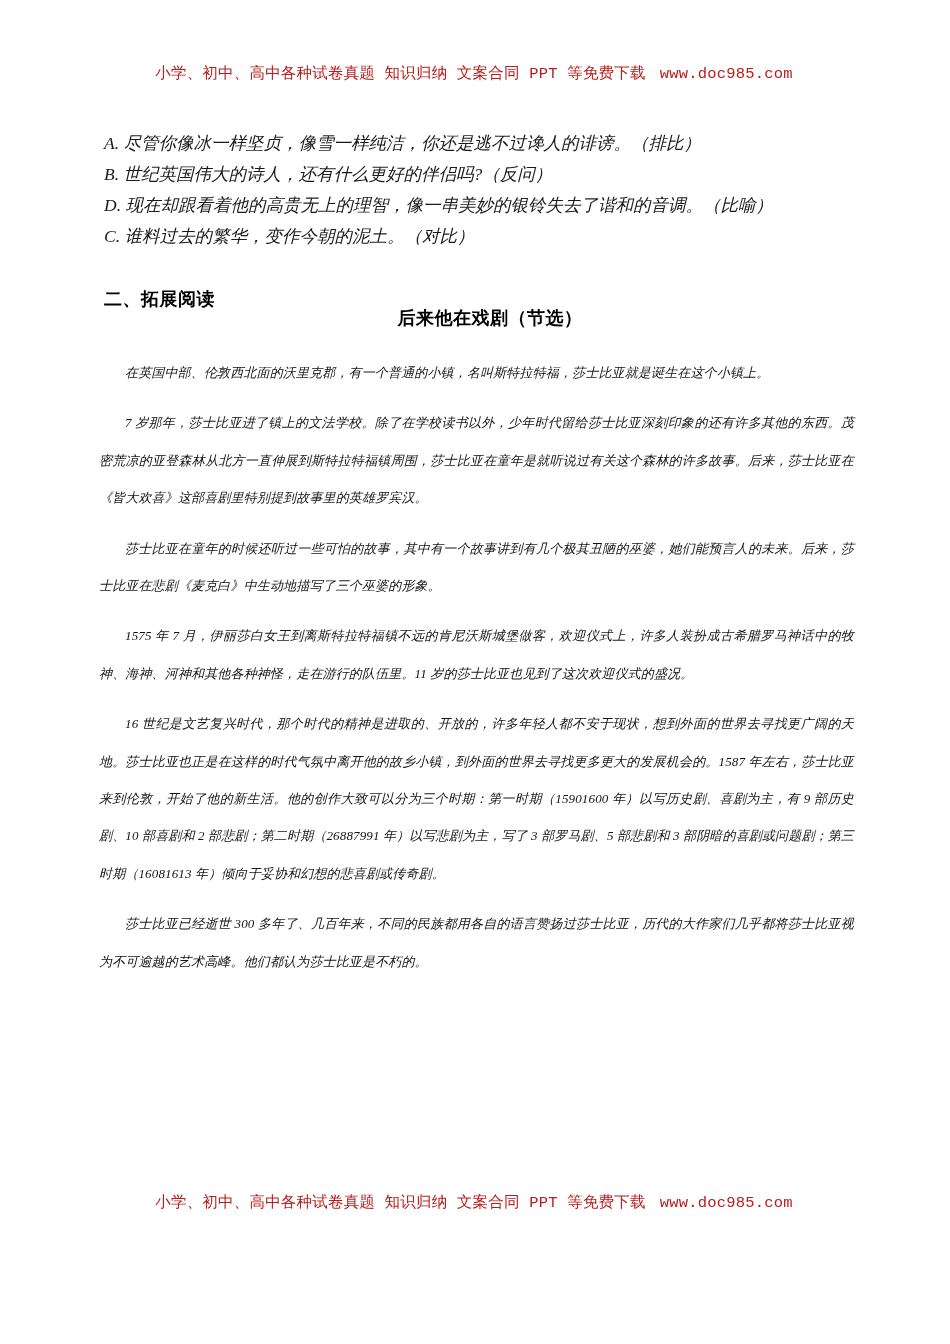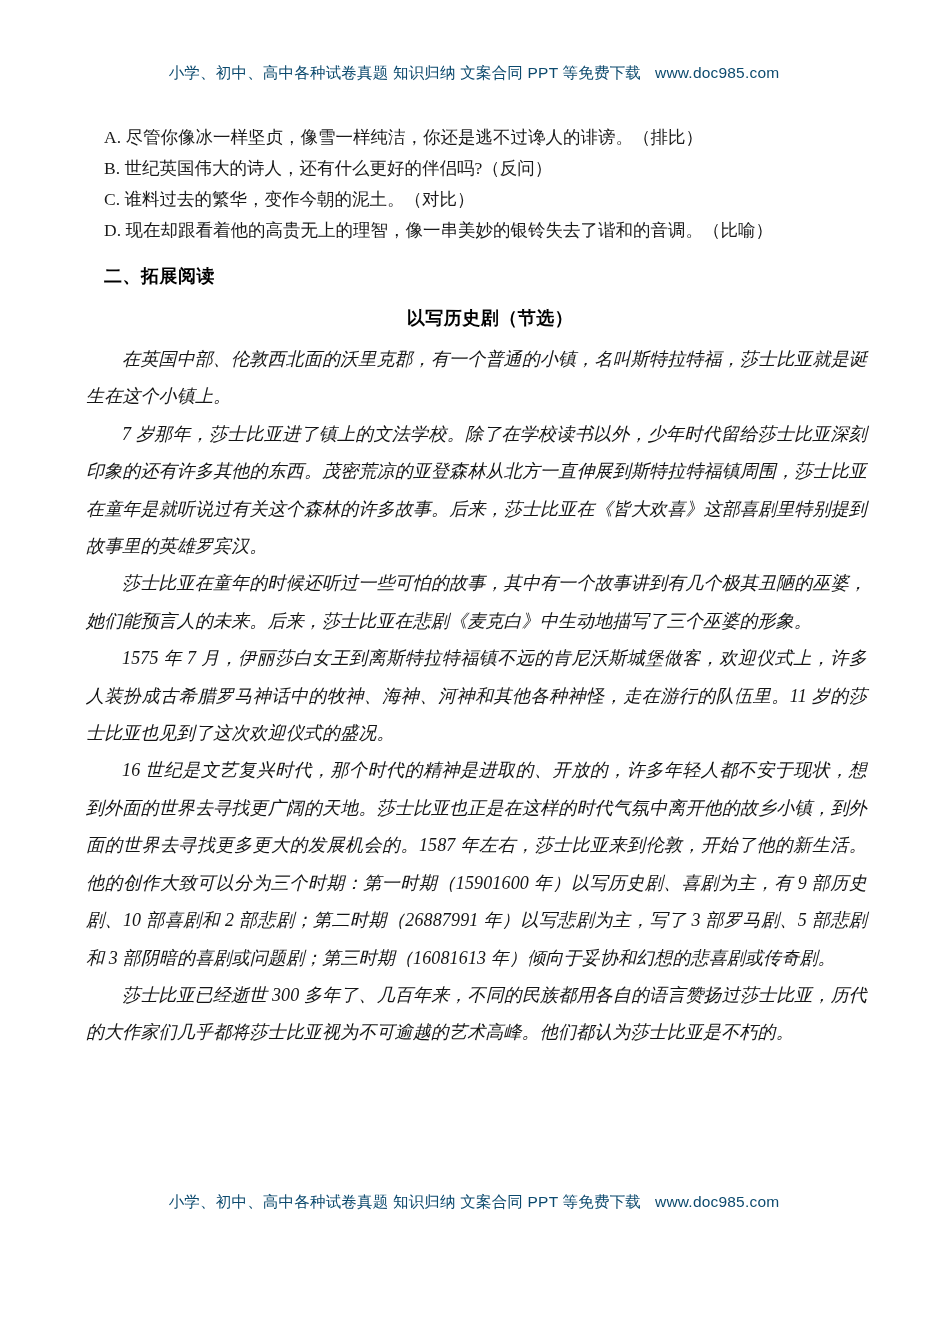--- a/index.html
+++ b/index.html
@@ -16,53 +16,54 @@
     font-family: "Liberation Serif", "DejaVu Serif", serif;
     color: #000000;
   }
 
   
   .watermark {
     position: absolute;
     left: 0;
     width: 948px;
     text-align: center;
-    font-family: Liberation Sans, sans-serif;
+    font-family: Liberation Mono, monospace;
     font-size: 15.5px;
     letter-spacing: 0.2px;
-    color: #0c4a6e;
+    color: #b91c1c;
     white-space: nowrap;
   }
   .watermark .wm-url {
     margin-left: 14px;
   }
   .watermark.header { top: 63px; }
   .watermark.footer { top: 1192px; }
 
   
   .options {
     position: absolute;
     left: 86px;
-    top: 122px;
+    top: 128px;
     width: 780px;
+    font-style: italic;
   }
   .option-line {
     font-family: "Liberation Serif", "DejaVu Serif", serif;
     font-size: 17.5px;
     line-height: 31px;
     color: #1a1a1a;
     white-space: nowrap;
     margin-left: 18px;
   }
 
   
   .section-heading {
     position: absolute;
     left: 104px;
-    top: 264px;
+    top: 287px;
     font-family: "Liberation Serif", "DejaVu Serif", serif;
     font-size: 18px;
     font-weight: bold;
     letter-spacing: 0.5px;
     color: #000;
   }
 
   
   .article-title {
     position: absolute;
@@ -82,51 +83,51 @@
   
   .article-body {
     position: absolute;
     left: 86px;
     top: 341px;
     width: 781px;
   }
   .para {
     font-family: "Liberation Serif", "DejaVu Serif", serif;
     font-style: italic;
-    font-size: 18px;
+    font-size: 13px;
     line-height: 37.4px;
     text-align: justify;
     text-align-last: left;
     text-justify: inter-character;
     letter-spacing: 0.15px;
     color: #141414;
-    margin: 0;
+    margin: 13px;
     text-indent: 2em;
     word-break: break-all;
   }
 </style>
 </head>
 <body>
 
 <div class="page">
 
   <div class="watermark header">
     <span>小学、初中、高中各种试卷真题 知识归纳 文案合同 PPT 等免费下载</span><span class="wm-url">www.doc985.com</span>
   </div>
 
   <div class="options">
     <div class="option-line">A. 尽管你像冰一样坚贞，像雪一样纯洁，你还是逃不过谗人的诽谤。（排比）</div>
     <div class="option-line">B. 世纪英国伟大的诗人，还有什么更好的伴侣吗?（反问）</div>
+    <div class="option-line">D. 现在却跟看着他的高贵无上的理智，像一串美妙的银铃失去了谐和的音调。（比喻）</div>
     <div class="option-line">C. 谁料过去的繁华，变作今朝的泥土。（对比）</div>
-    <div class="option-line">D. 现在却跟看着他的高贵无上的理智，像一串美妙的银铃失去了谐和的音调。（比喻）</div>
   </div>
 
   <div class="section-heading">二、拓展阅读</div>
 
-  <div class="article-title">以写历史剧（节选）</div>
+  <div class="article-title">后来他在戏剧（节选）</div>
 
   <div class="article-body">
     <p class="para">在英国中部、伦敦西北面的沃里克郡，有一个普通的小镇，名叫斯特拉特福，莎士比亚就是诞生在这个小镇上。</p>
     <p class="para">7 岁那年，莎士比亚进了镇上的文法学校。除了在学校读书以外，少年时代留给莎士比亚深刻印象的还有许多其他的东西。茂密荒凉的亚登森林从北方一直伸展到斯特拉特福镇周围，莎士比亚在童年是就听说过有关这个森林的许多故事。后来，莎士比亚在《皆大欢喜》这部喜剧里特别提到故事里的英雄罗宾汉。</p>
     <p class="para">莎士比亚在童年的时候还听过一些可怕的故事，其中有一个故事讲到有几个极其丑陋的巫婆，她们能预言人的未来。后来，莎士比亚在悲剧《麦克白》中生动地描写了三个巫婆的形象。</p>
     <p class="para">1575 年 7 月，伊丽莎白女王到离斯特拉特福镇不远的肯尼沃斯城堡做客，欢迎仪式上，许多人装扮成古希腊罗马神话中的牧神、海神、河神和其他各种神怪，走在游行的队伍里。11 岁的莎士比亚也见到了这次欢迎仪式的盛况。</p>
     <p class="para">16 世纪是文艺复兴时代，那个时代的精神是进取的、开放的，许多年轻人都不安于现状，想到外面的世界去寻找更广阔的天地。莎士比亚也正是在这样的时代气氛中离开他的故乡小镇，到外面的世界去寻找更多更大的发展机会的。1587 年左右，莎士比亚来到伦敦，开始了他的新生活。他的创作大致可以分为三个时期：第一时期（15901600 年）以写历史剧、喜剧为主，有 9 部历史剧、10 部喜剧和 2 部悲剧；第二时期（26887991 年）以写悲剧为主，写了 3 部罗马剧、5 部悲剧和 3 部阴暗的喜剧或问题剧；第三时期（16081613 年）倾向于妥协和幻想的悲喜剧或传奇剧。</p>
     <p class="para">莎士比亚已经逝世 300 多年了、几百年来，不同的民族都用各自的语言赞扬过莎士比亚，历代的大作家们几乎都将莎士比亚视为不可逾越的艺术高峰。他们都认为莎士比亚是不朽的。</p>
   </div>
 

